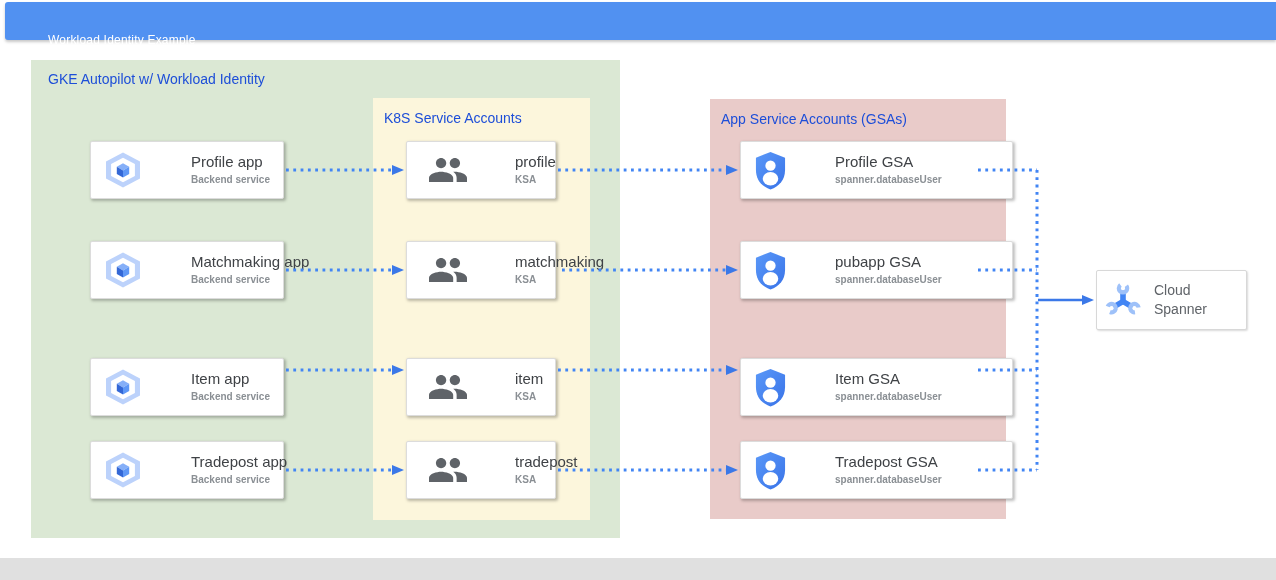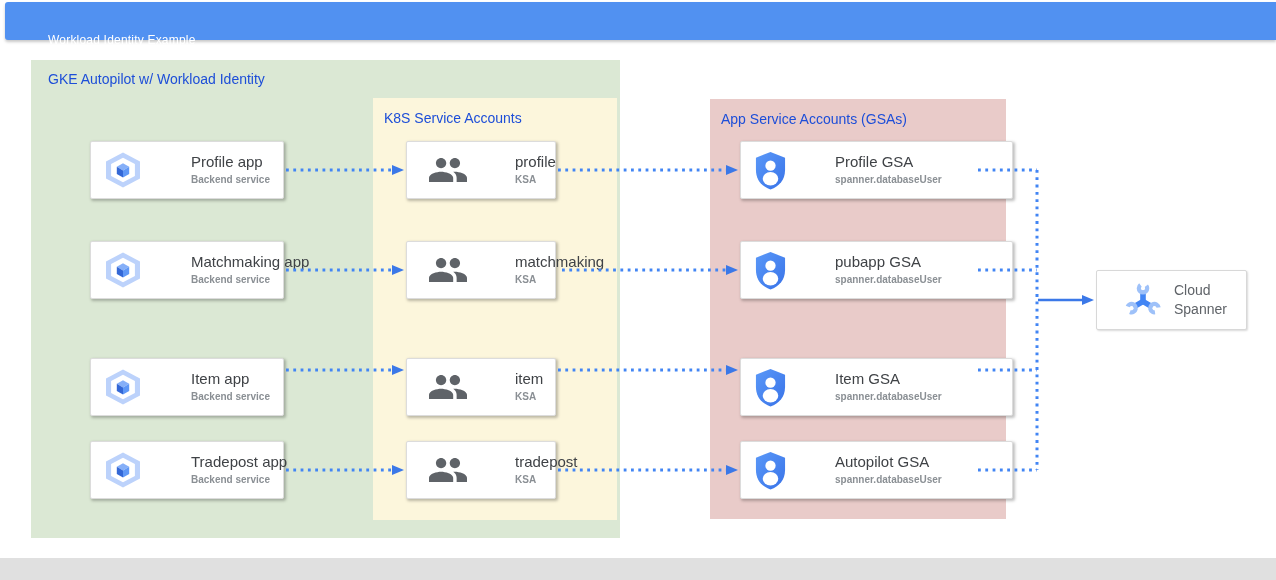--- a/index.html
+++ b/index.html
@@ -11,21 +11,21 @@
   .header{
     position:absolute;left:5px;top:2px;right:0;height:38px;
     background:#5191f1;border-radius:3px 0 0 3px;
     box-shadow:0 2px 3px rgba(0,0,0,.22);
     display:flex;align-items:center;padding-left:43px;box-sizing:border-box;
   }
   .header-title{color:#ffffff;font-size:12px;letter-spacing:.2px;margin-top:38px;}
   
   .zone{position:absolute;}
   .zone-gke{left:31px;top:60px;width:589px;height:478px;background:#dbe8d4;}
-  .zone-ksa{left:373px;top:98px;width:244px;height:422px;background:#fcf6dc;}
+  .zone-ksa{left:373px;top:98px;width:217px;height:422px;background:#fcf6dc;}
   .zone-gsa{left:710px;top:99px;width:296px;height:420px;background:#e9cbc9;}
   .zone-label{position:absolute;font-size:14px;color:#1d4ed8;white-space:nowrap;}
   .zone-gke .zone-label{left:17px;top:11px;}
   .zone-ksa .zone-label{left:11px;top:12px;}
   .zone-gsa .zone-label{left:11px;top:12px;}
   
   .card{
     position:absolute;height:58px;background:#ffffff;
     border:1px solid #dcdcdc;border-radius:2px;box-sizing:border-box;
     box-shadow:1.5px 1.5px 3px rgba(0,0,0,.25);
@@ -37,21 +37,21 @@
   .col-gsa{left:740px;width:273px;padding-left:13px;gap:19px;}
   .card{display:flex;gap:48px;}
   .icon{flex:0 0 auto;display:flex;align-items:center;}
   .txt{display:flex;flex-direction:column;justify-content:center;}
   .title{font-size:15px;color:#3f4246;line-height:19px;white-space:nowrap;}
   .subtitle{font-size:10px;color:#8a8f94;line-height:18px;white-space:nowrap;font-weight:bold;}
   .spanner-card{
     position:absolute;left:1096px;top:270px;width:151px;height:60px;
     background:#fff;border:1px solid #d8d8d8;border-radius:2px;box-sizing:border-box;
     box-shadow:1px 1px 2px rgba(0,0,0,.15);
-    display:flex;align-items:center;padding-left:28px;gap:13px;
+    display:flex;align-items:center;padding-left:8px;gap:13px;
   }
   .spanner-card .sp-line{font-size:14px;color:#5f6368;line-height:19px;}
   
   .connectors{position:absolute;left:0;top:0;pointer-events:none;}
   .dot{stroke:#4285f4;stroke-width:3;stroke-dasharray:2.8 4.5;fill:none;}
   .solid{stroke:#3b78e8;stroke-width:2.5;fill:none;}
   
   .footer-bar{position:absolute;left:0;right:0;top:558px;height:22px;background:#e0e0e0;}
   .symdefs{position:absolute;width:0;height:0;}
 </style>
@@ -235,21 +235,21 @@
     <span class="subtitle">spanner.databaseUser</span>
   </span>
 </div>
 <div class="card col-gsa r3">
   <span class="icon">
       <svg width="33" height="39">
         <use href="#sym-shield"></use>
       </svg>
     </span>
   <span class="txt">
-    <span class="title">Autopilot GSA</span>
+    <span class="title">Tradepost GSA</span>
     <span class="subtitle">spanner.databaseUser</span>
   </span>
 </div>
 
 <div class="spanner-card">
   <span class="icon">
       <svg width="36" height="36">
         <use href="#sym-spanner"></use>
       </svg>
     </span>

